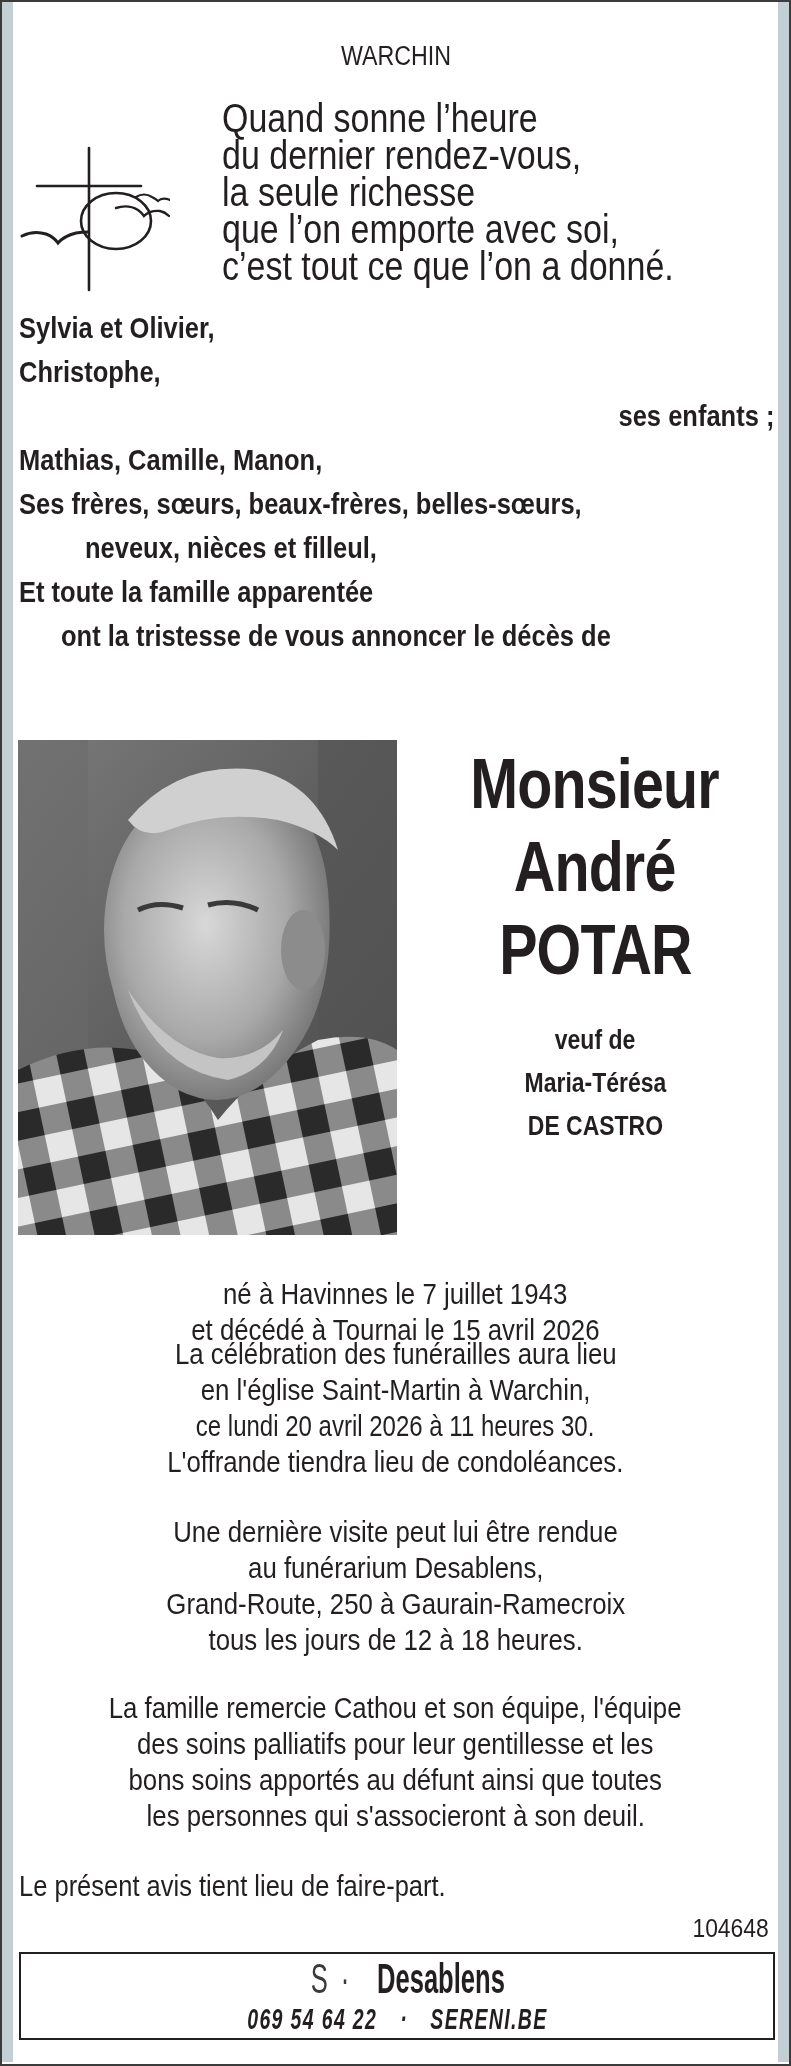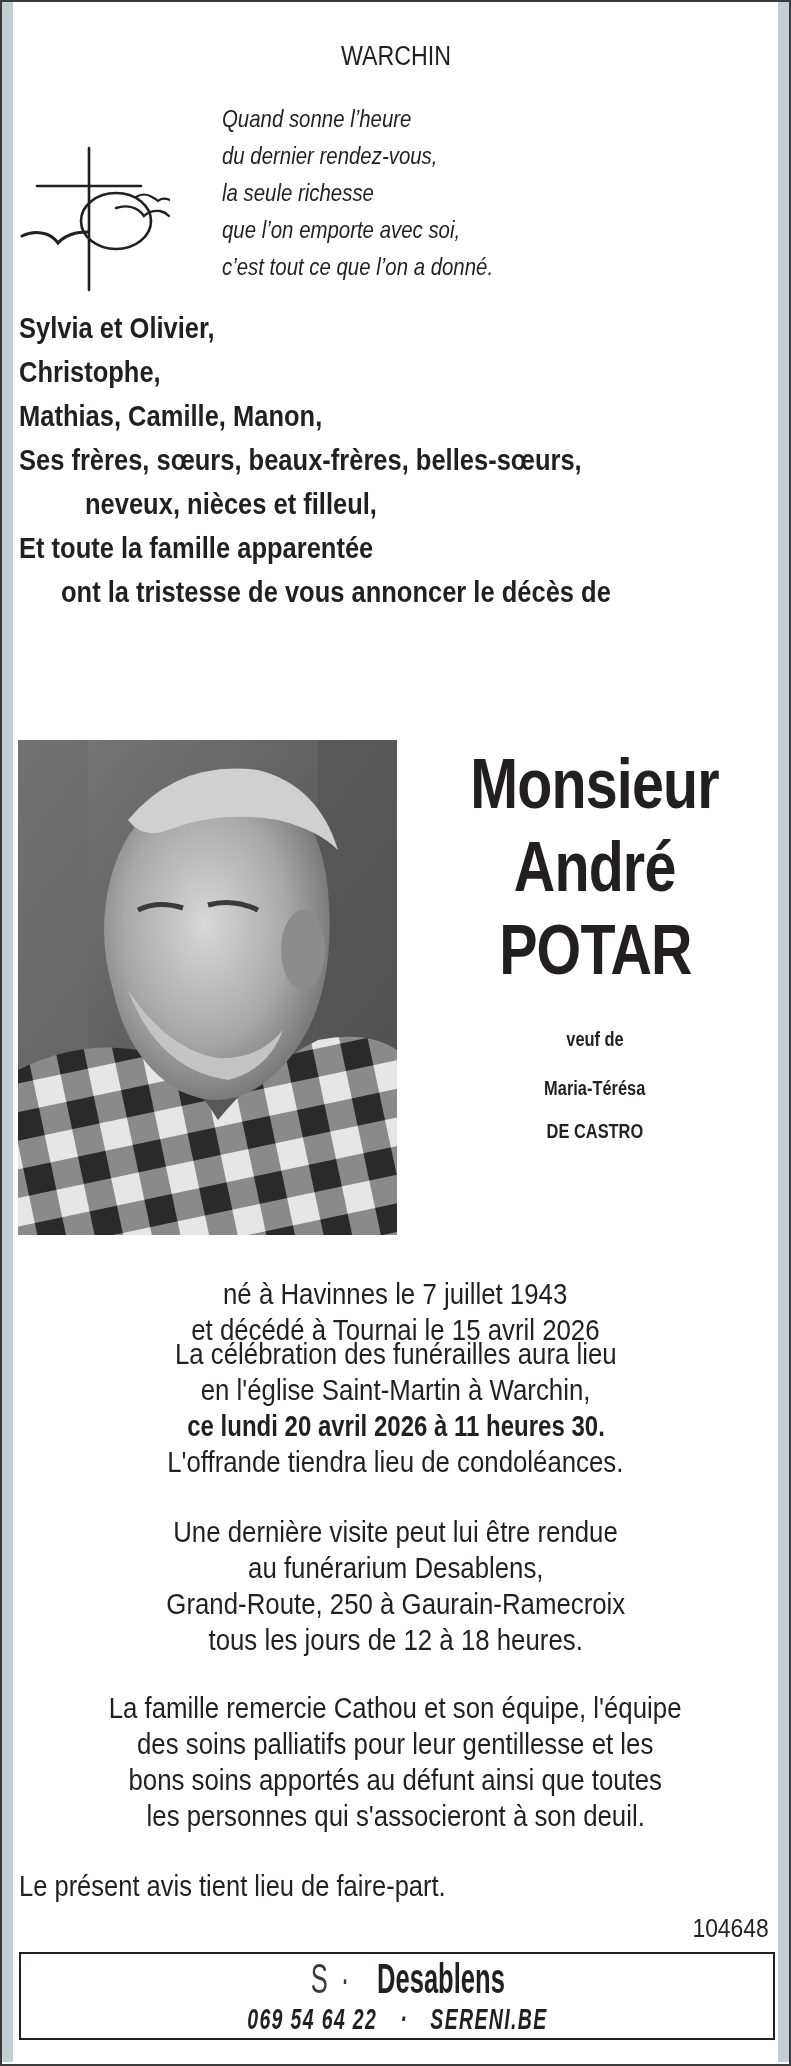--- a/index.html
+++ b/index.html
@@ -15,47 +15,47 @@
   .stripe-right { position: absolute; right: 2px; top: 2px; width: 11px; height: 2060px; background: #c2cfd5; }
 
   .abs { position: absolute; }
 
   
   .town { left: 13px; width: 765px; top: 40px; text-align: center; font-size: 27px; line-height: 32px; }
   .town span { display: inline-block; transform: scaleX(0.86); }
 
   .emblem { left: 20px; top: 144px; width: 150px; height: 150px; }
 
-  .poem { left: 222px; top: 100px; font-style: italic; font-size: 24px; line-height: 37px; }
+  .poem { left: 222px; top: 100px; font-size: 40px; line-height: 37px; }
   .poem div { transform: scaleX(0.85); transform-origin: left top; white-space: nowrap; }
 
   
   .fam { left: 19px; width: 755px; font-size: 30px; line-height: 43px; font-weight: bold; }
   .fam .line { white-space: nowrap; height: 44px; }
   .fam .line span { display: inline-block; transform: scaleX(0.85); transform-origin: left top; }
   .fam .right { text-align: right; }
   .fam .right span { transform-origin: right top; }
   .fam .ind1 { padding-left: 66px; }
   .fam .ind2 { padding-left: 42px; }
 
   
   .photo { left: 18px; top: 740px; width: 379px; height: 495px; overflow: hidden; background: #6b6b6b; }
 
   
   .name-block { left: 410px; width: 370px; top: 743px; text-align: center; }
   .name-big { font-weight: bold; font-size: 70px; line-height: 83px; letter-spacing: -1px; }
   .name-big span { display: inline-block; transform: scaleX(0.82); }
-  .widow { margin-top: 26px; font-weight: bold; font-size: 20px; line-height: 43px; }
+  .widow { margin-top: 26px; font-weight: bold; font-size: 28px; line-height: 43px; }
   .widow span { display: inline-block; transform: scaleX(0.82); }
 
   
   .para { left: 13px; width: 765px; text-align: center; font-size: 30px; line-height: 36px; }
   .para div { white-space: nowrap; }
   .para span { display: inline-block; transform: scaleX(0.86); }
-  .para .bold { font-weight: bold; }
+  .para .bold { font-weight: normal; }
   .para .bold span { transform: scaleX(0.8); }
 
   .final { left: 19px; top: 1868px; font-size: 30px; line-height: 36px; }
   .final span { display: inline-block; transform: scaleX(0.85); transform-origin: left top; }
 
   .ref { right: 22px; top: 1915px; font-size: 26px; line-height: 26px; }
   .ref span { display: inline-block; transform: scaleX(0.88); transform-origin: right top; }
 
   
   .footer-box { left: 19px; top: 1952px; width: 756px; height: 88px; border: 2px solid #231f20; text-align: center; }
@@ -91,20 +91,21 @@
   <div>Quand sonne l’heure</div>
   <div>du dernier rendez-vous,</div>
   <div>la seule richesse</div>
   <div>que l’on emporte avec soi,</div>
   <div>c’est tout ce que l’on a donné.</div>
 </div>
 
 <div class="abs fam" style="top:306px;">
   <div class="line"><span>Sylvia et Olivier,</span></div>
   <div class="line"><span>Christophe,</span></div>
+  <div class="line right"><span>ses enfants ;</span></div>
   <div class="line"><span>Mathias, Camille, Manon,</span></div>
   <div class="line"><span>Ses frères, sœurs, beaux-frères, belles-sœurs,</span></div>
   <div class="line ind1"><span>neveux, nièces et filleul,</span></div>
   <div class="line"><span>Et toute la famille apparentée</span></div>
   <div class="line ind2"><span>ont la tristesse de vous annoncer le décès de</span></div>
 </div>
 
 <div class="abs photo">
   <svg width="379" height="495" viewBox="0 0 379 495" xmlns="http://www.w3.org/2000/svg">
     <defs>
@@ -135,21 +136,21 @@
     <path d="M120 170 Q140 160 165 168" stroke="#3a3a3a" stroke-width="5" fill="none"></path>
     <path d="M190 165 Q215 158 240 170" stroke="#3a3a3a" stroke-width="5" fill="none"></path>
   </svg>
 </div>
 
 <div class="abs name-block">
   <div class="name-big"><span>Monsieur</span></div>
   <div class="name-big"><span>André</span></div>
   <div class="name-big"><span>POTAR</span></div>
   <div class="widow"><span>veuf de</span></div>
-  <div class="widow" style="margin-top:6px"><span>Maria-Térésa</span></div>
+  <div class="widow" style="margin-top:0"><span>Maria-Térésa</span></div>
   <div class="widow" style="margin-top:0"><span>DE CASTRO</span></div>
 </div>
 
 <div class="abs para" style="top:1276px;">
   <div><span>né à Havinnes le 7 juillet 1943</span></div>
   <div><span>et décédé à Tournai le 15 avril 2026</span></div>
 </div>
 
 <div class="abs para" style="top:1336px;">
   <div><span>La célébration des funérailles aura lieu</span></div>

